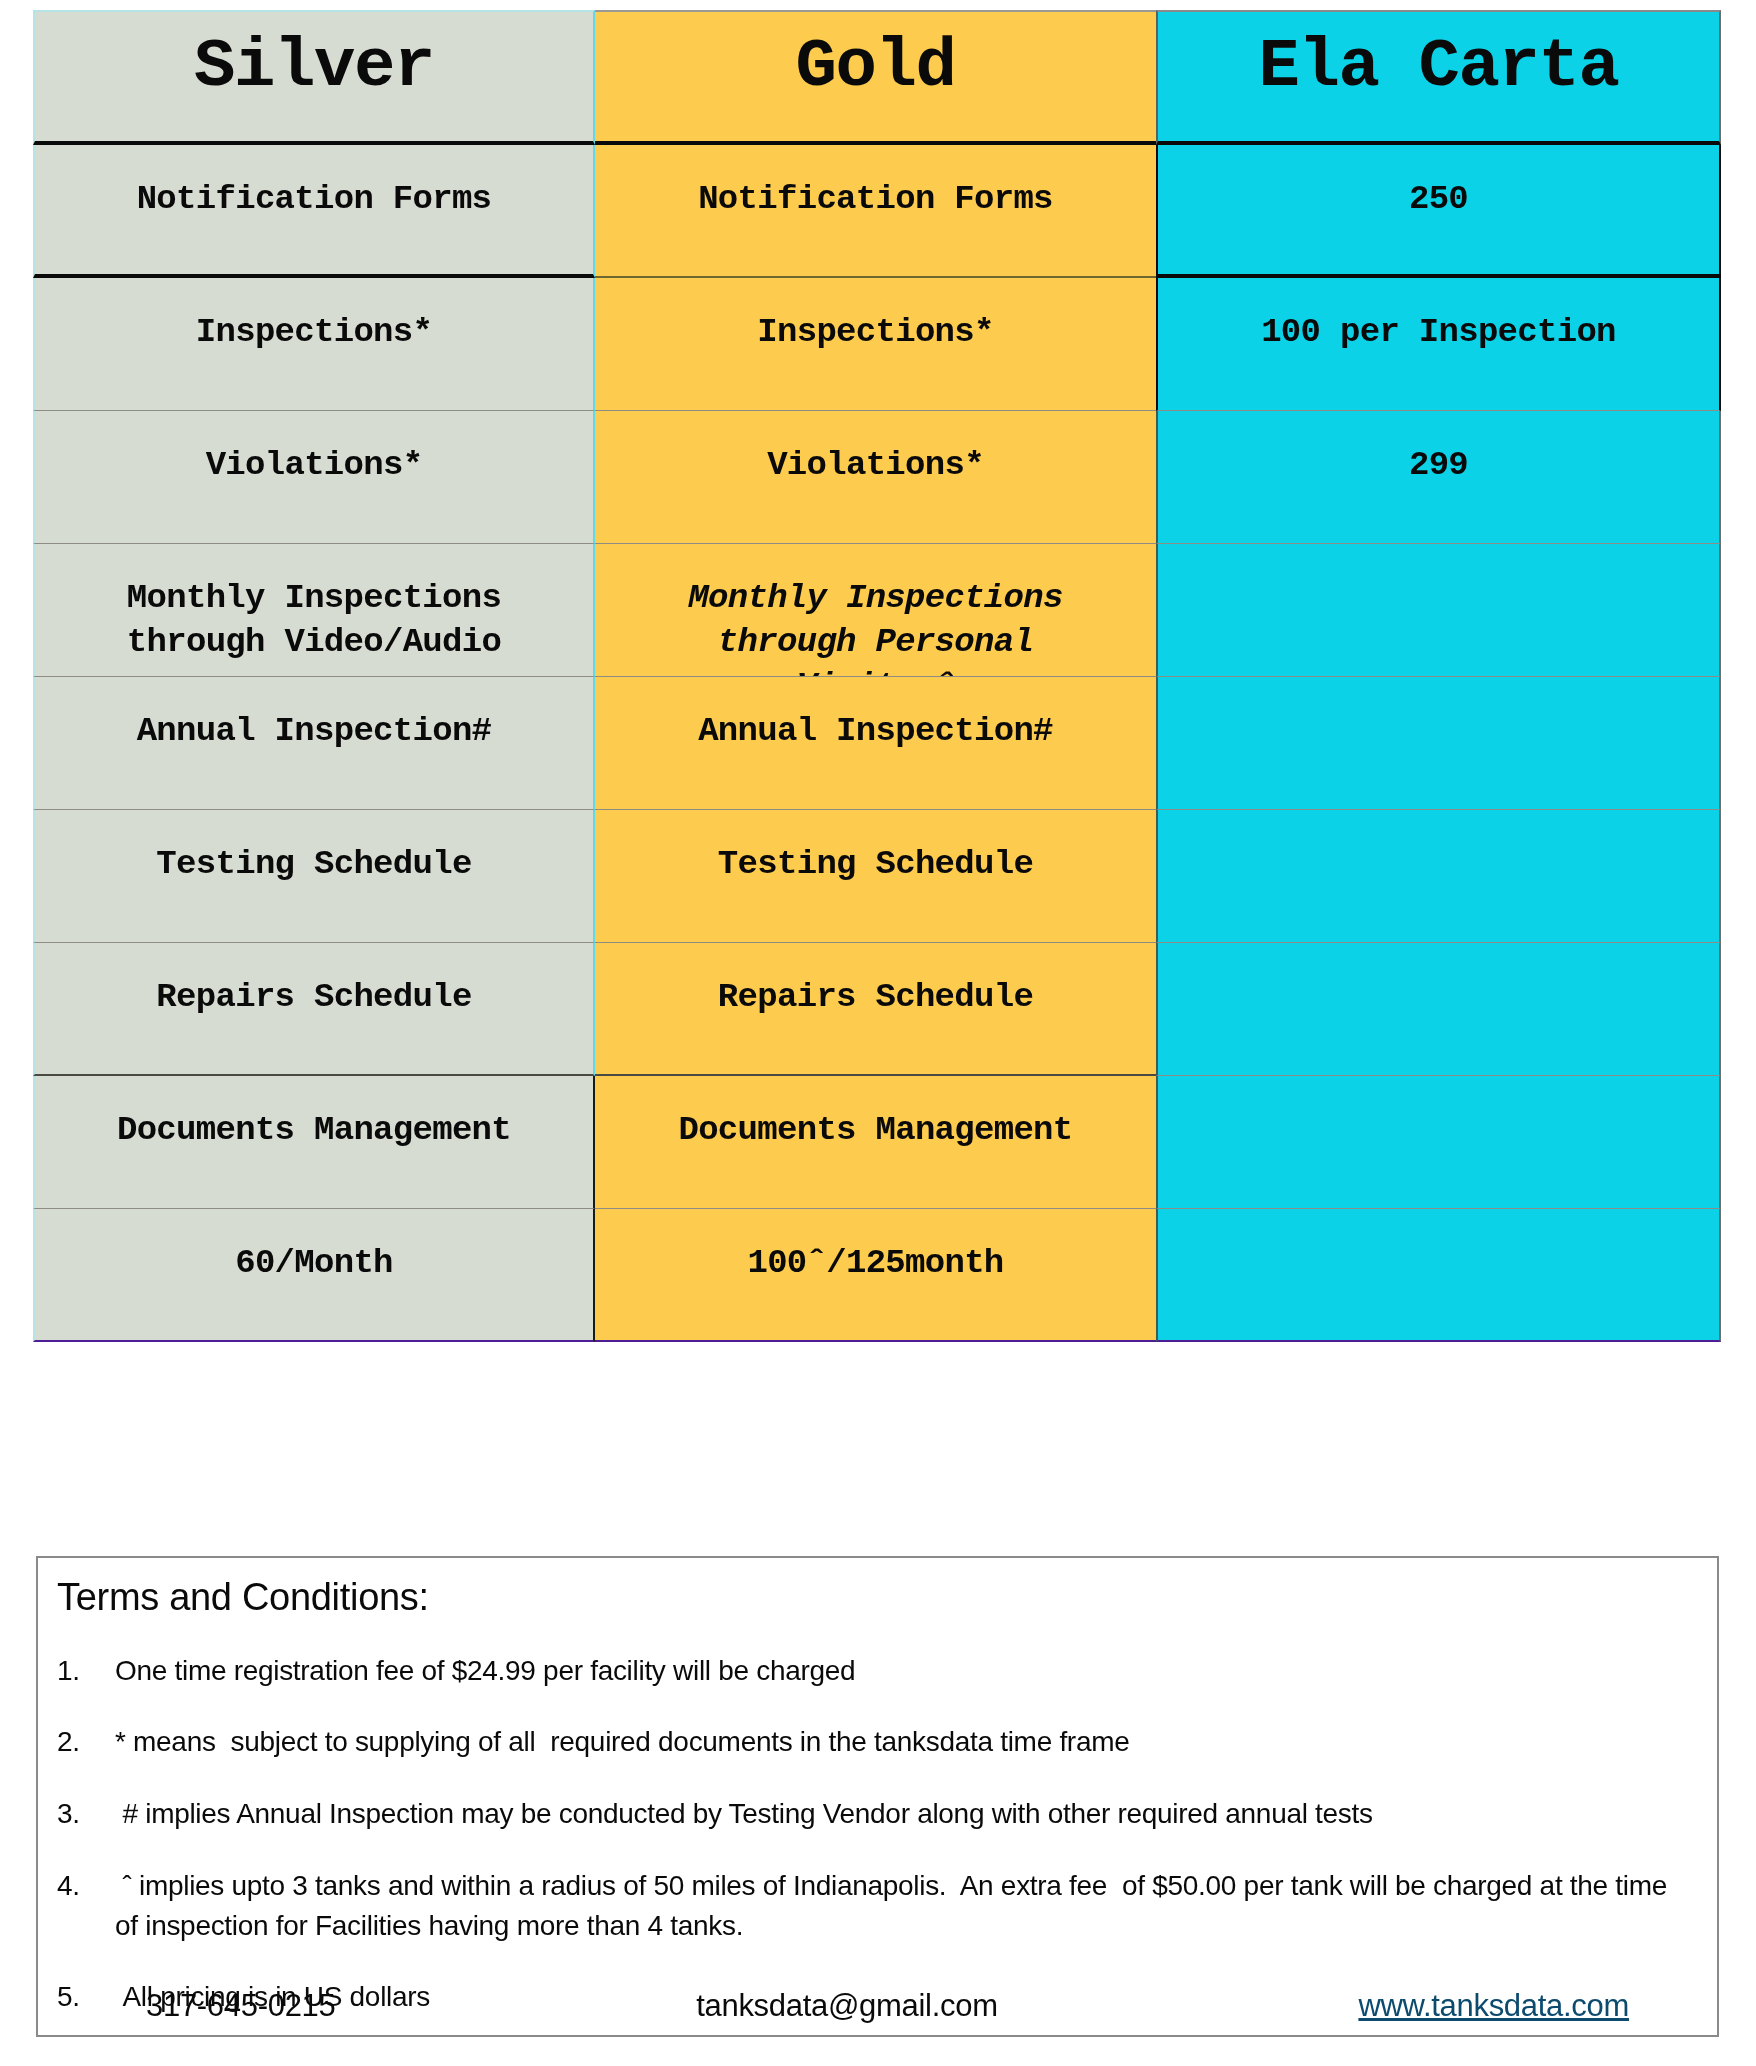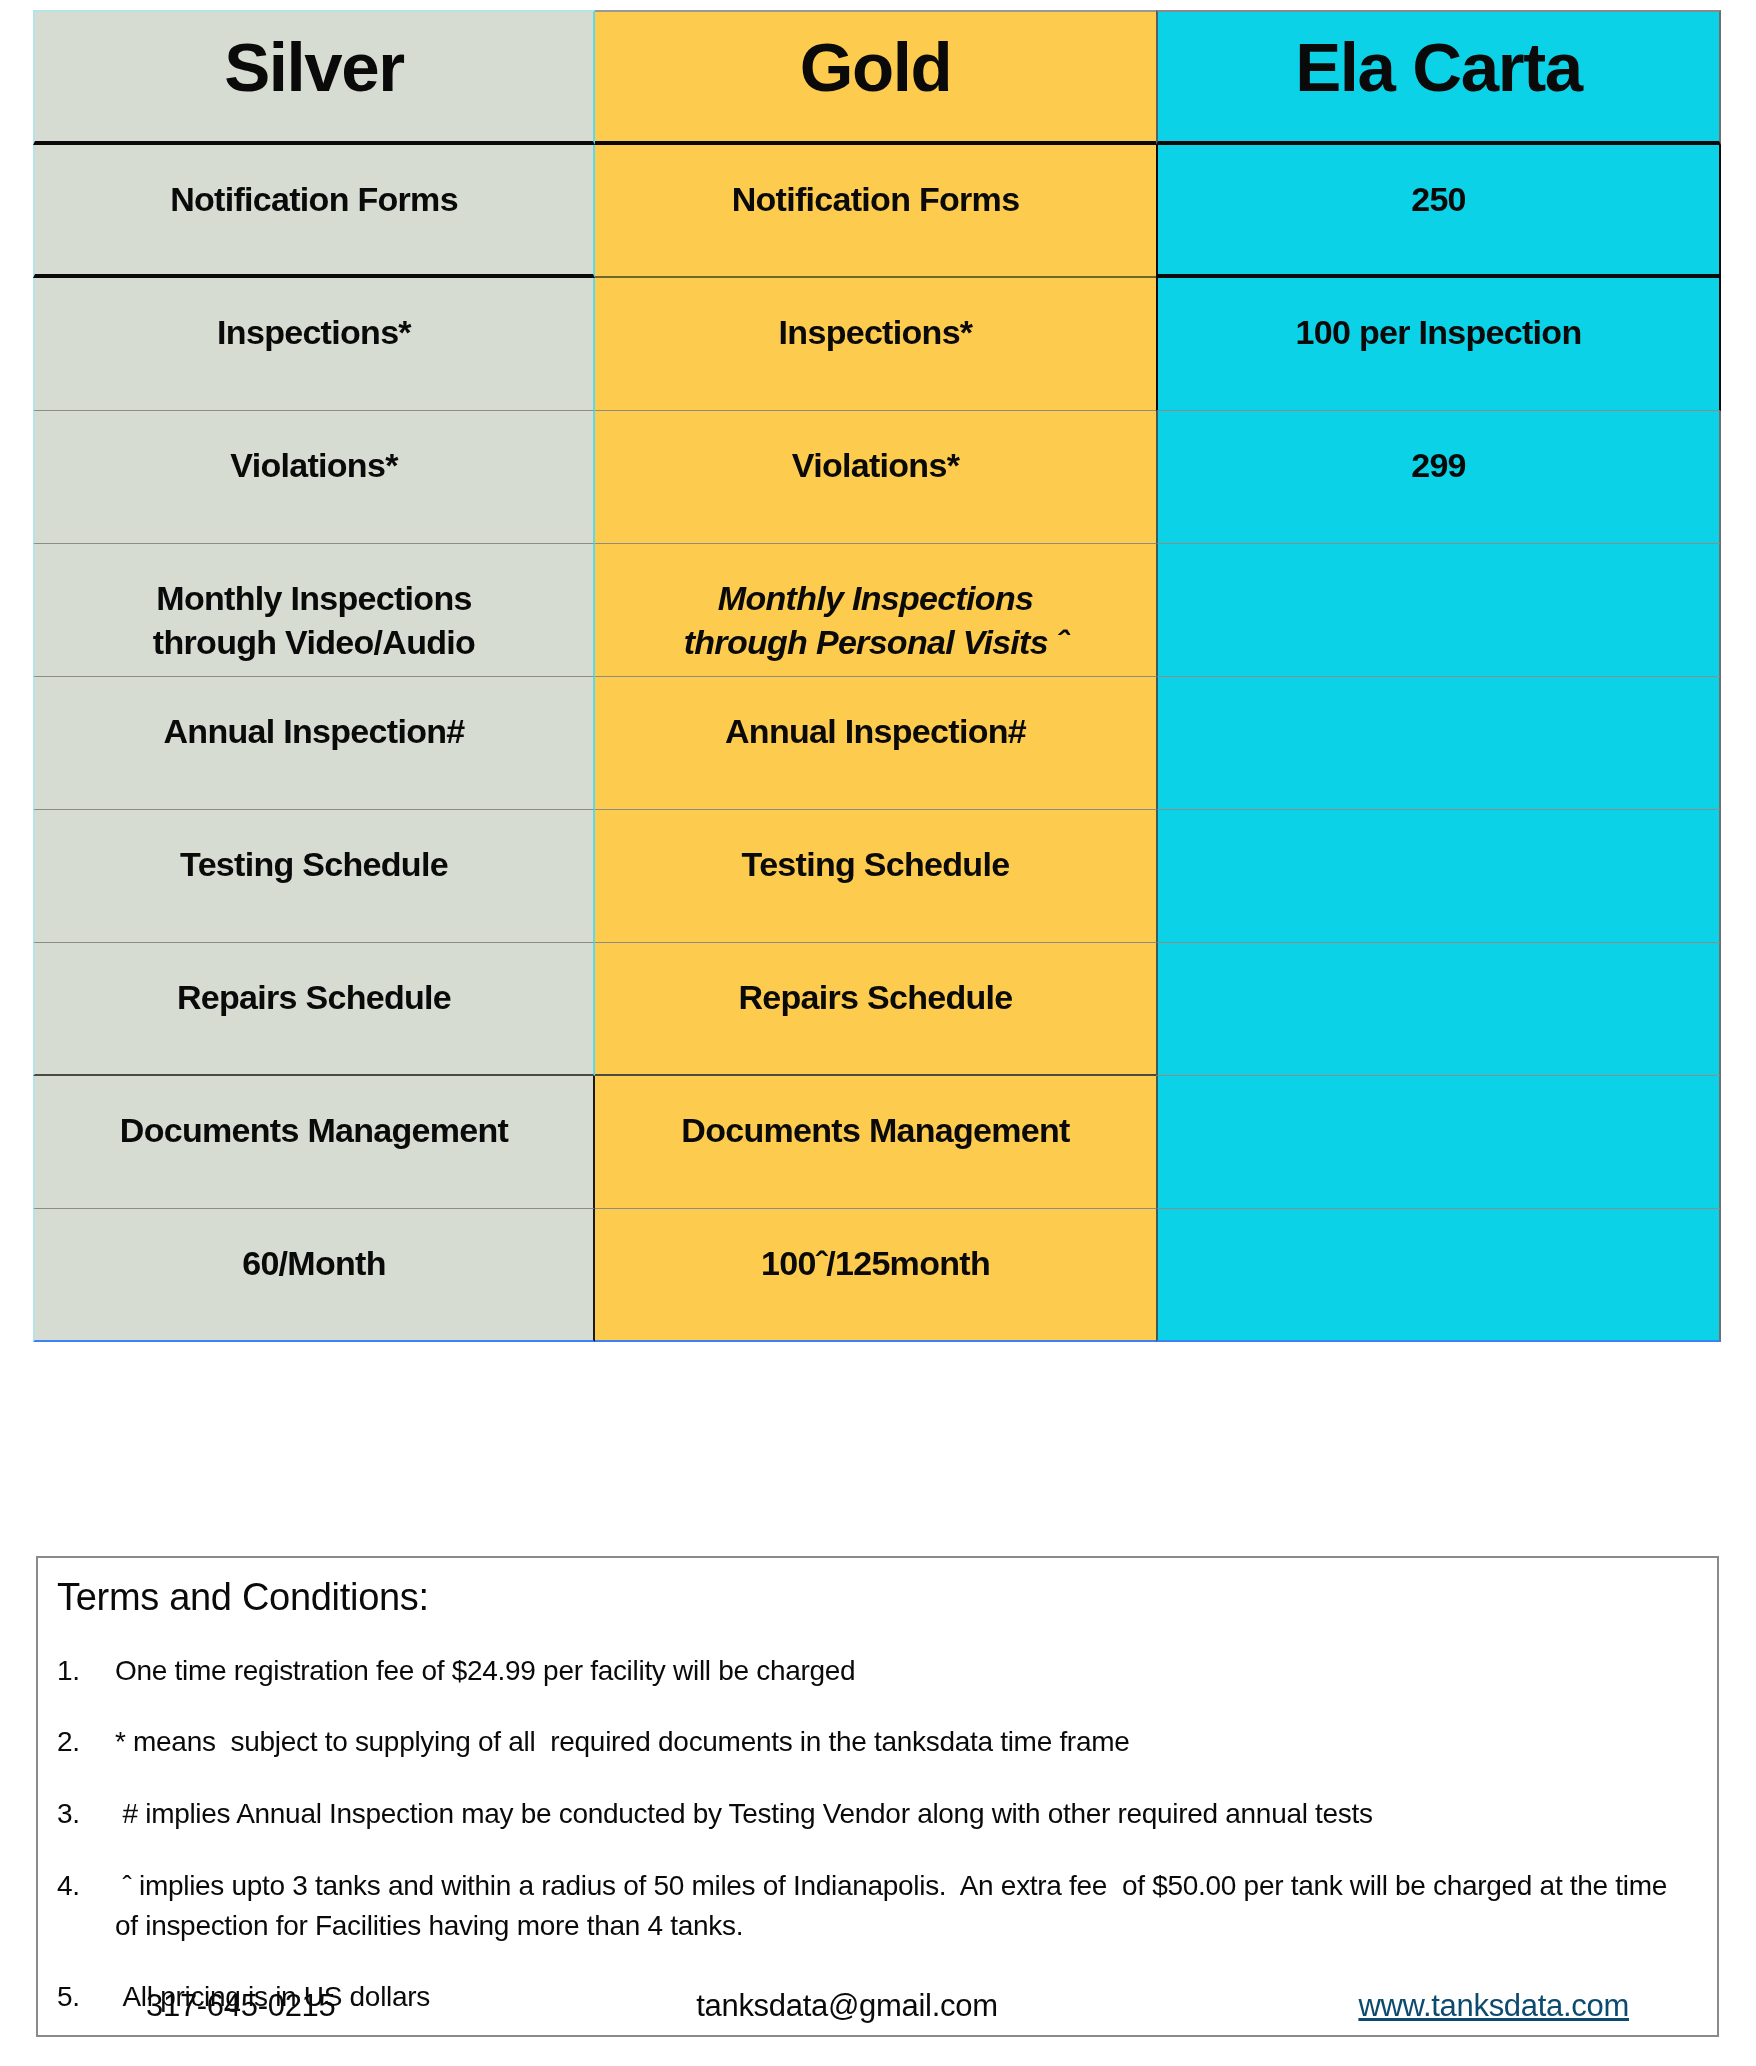--- a/index.html
+++ b/index.html
@@ -2,21 +2,21 @@
 <html style="font-size:10.8px"><head>
 <meta charset="utf-8">
 <style>
   html,body{margin:0;padding:0;}
   body{
     width:1756px;height:2066px;position:relative;background:#ffffff;
     font-family:"Liberation Sans", sans-serif;color:#0a0a0a;overflow:hidden;
   }
   
   .ptable{position:absolute;left:33px;top:10px;width:1689px;}
-  .trow{display:grid;grid-template-columns:562px 561px 565px;height:133px;}
+  .trow{display:grid;grid-template-columns:562px 561px 565px;height:133px;font-family:Liberation Mono, monospace;}
   .trow.thead{height:135px;}
   .cell{
     box-sizing:border-box;text-align:center;padding-top:32px;
     font-weight:bold;font-size:34px;letter-spacing:-0.7px;line-height:1.3;
     border-bottom:1.4px solid #8d8d85;overflow:hidden;
   }
   .hcell{
     box-sizing:border-box;text-align:center;padding-top:16px;
     font-weight:bold;font-size:69px;letter-spacing:-1.4px;
     border-bottom:4px solid #0a0a0a;
@@ -27,21 +27,21 @@
   .cell.col-silver{border-left:2.7px solid #b5e3e6;border-right:2.7px solid #5ed9e8;}
   .cell.col-ela{border-left:2px solid #3e5c55;border-right:2px solid #6e6e6e;}
   .hcell.col-silver{border-top:2px solid #b5e3e6;border-left:2.7px solid #b5e3e6;border-right:2.7px solid #5ed9e8;}
   .hcell.col-gold{border-top:2px solid #9a9a94;}
   .hcell.col-ela{border-top:2px solid #8a8a8a;border-left:2px solid #55625f;border-right:2px solid #6e6e6e;}
   .r1.col-silver,.r1.col-ela{border-bottom:4px solid #0a0a0a;}
   .r1.col-gold{border-bottom:2px solid #6f682e;}
   .r1.col-ela,.r2.col-ela{border-left:2.7px solid #0a0a0a;border-right:2.7px solid #0a0a0a;}
   .r7.col-silver,.r7.col-gold{border-bottom:2px solid #4a4a45;}
   .r8.col-silver,.r9.col-silver{border-right:2.7px solid #1a1a1a;}
-  .r9{border-bottom:2px solid #3b82f6;}
+  .r9{border-bottom:2px solid #4c1d95;}
   .cell-text{display:inline-block;}
   .cell-text.italic{font-style:italic;}
   .cell-text.narrow{max-width:432px;}
   
   .terms{
     position:absolute;left:36px;top:1556px;width:1683px;height:481px;
     box-sizing:border-box;border:2px solid #8a8a8a;background:#ffffff;
     font-size:28px;letter-spacing:-0.3px;
   }
   .terms-title{margin:17.6px 0 0 19px;font-size:38px;}

